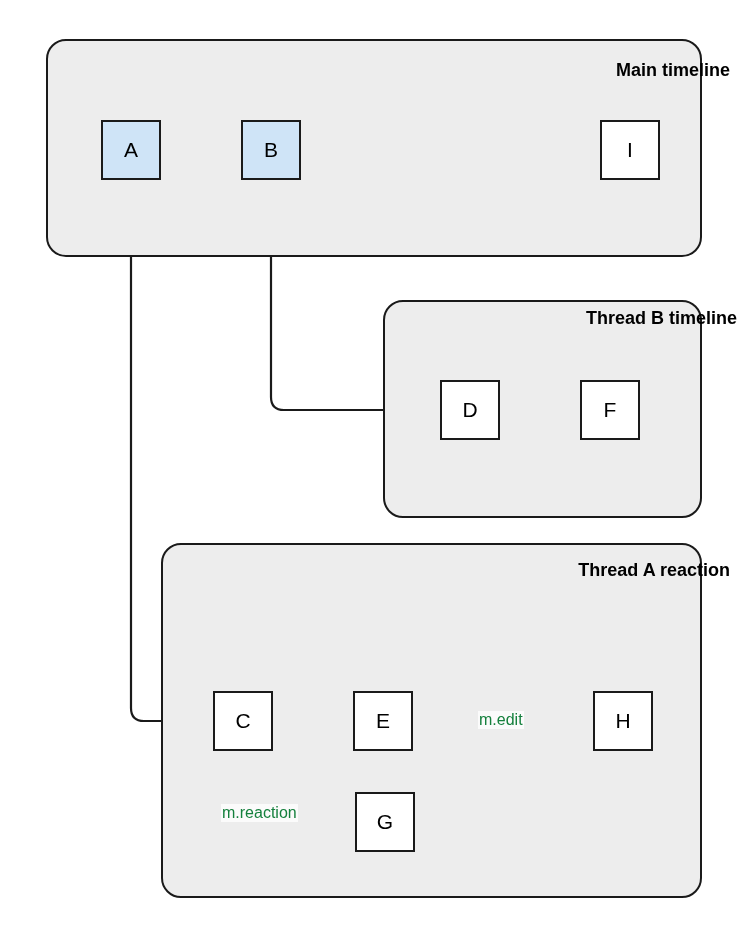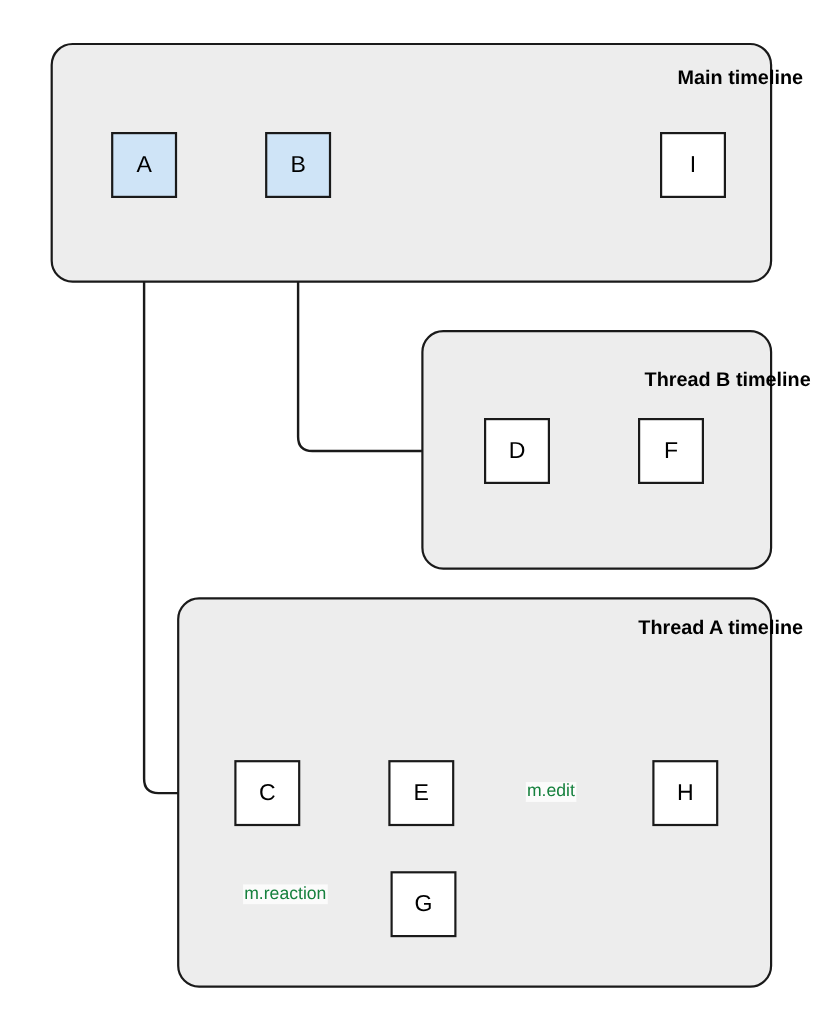--- a/index.html
+++ b/index.html
@@ -128,22 +128,22 @@
     <g>
       <path class="dotted" d="M 593 721 L 423 721" marker-end="url(#arrow)"></path>
     </g>
 
     <g>
       <path class="dotted" d="M 355 821 L 258 821 Q 245 821 245 808 L 245 761" marker-end="url(#arrow)"></path>
     </g>
   </svg>
 
   <div class="group-title" style="top:60px; left:46px; width:656px;">Main timeline</div>
-  <div class="group-title" style="top:335px; left:383px; width:326px;">Thread B timeline</div>
-  <div class="group-title" style="top:560px; left:161px; width:541px;">Thread A timeline</div>
+  <div class="group-title" style="top:308px; left:383px; width:326px;">Thread B timeline</div>
+  <div class="group-title" style="top:560px; left:161px; width:541px;">Thread A reaction</div>
 
   <div class="node highlight" style="left:101px; top:120px;">A</div>
   <div class="node highlight" style="left:241px; top:120px;">B</div>
   <div class="node" style="left:600px; top:120px;">I</div>
   <div class="node" style="left:440px; top:380px;">D</div>
   <div class="node" style="left:580px; top:380px;">F</div>
   <div class="node" style="left:213px; top:691px;">C</div>
   <div class="node" style="left:353px; top:691px;">E</div>
   <div class="node" style="left:593px; top:691px;">H</div>
   <div class="node" style="left:355px; top:792px;">G</div>

